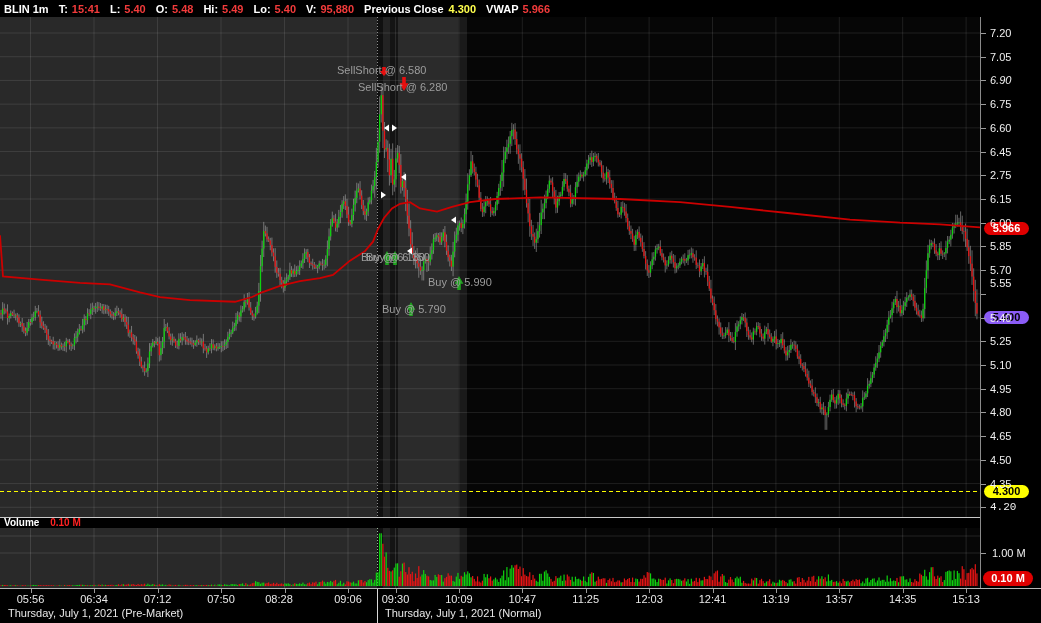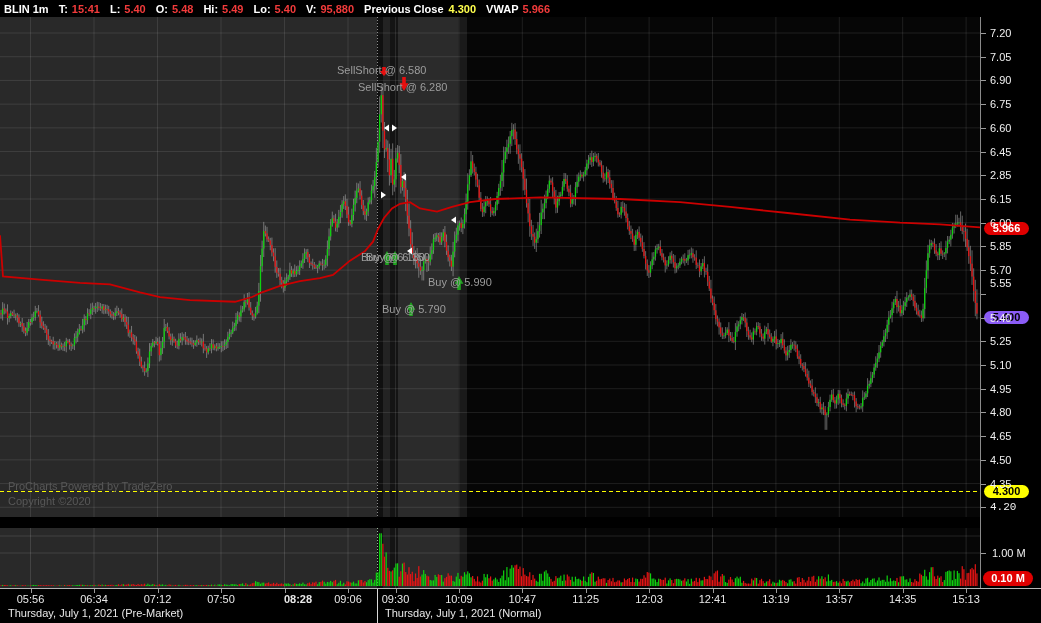--- a/index.html
+++ b/index.html
@@ -1330,25 +1330,25 @@
       <path d="M 411 285 L 415.4 292.7 h-2.6 v6.3 h-3.6 v-6.3 h-2.6 Z" fill="#1fa51f"></path>
     </svg>
 
   <div class="ann" id="ann0" style="left: 337px; top: 64px;">SellShort @ 6.580</div>
   <div class="ann" id="ann1" style="left: 358px; top: 81px;">SellShort @ 6.280</div>
   <div class="ann" id="ann2" style="left: 354px; top: 251px; margin-left: 12px;">Buy @ 6.150</div>
   <div class="ann" id="ann3" style="left: 361px; top: 251px;">Buy @ 6.130</div>
   <div class="ann" id="ann4" style="left: 428px; top: 276px;">Buy @ 5.990</div>
   <div class="ann" id="ann5" style="left: 382px; top: 303px;">Buy @ 5.790</div>
 
-  <div id="wm">
-    <div>ProCharts Powered by TradeZero</div>
-    <div>Copyright ©2020</div>
+
+  <div id="volhdr">
+    <span class="t">Volume</span>
+    <span class="v">0.10 M</span>
   </div>
-
 
   <svg id="volsvg" width="980" height="60">
       <rect x="0" y="0" width="377" height="60" fill="#292929"></rect>
       <rect x="377" y="0" width="6" height="60" fill="#101010"></rect>
       <rect x="383" y="0" width="7" height="60" fill="#232323"></rect>
       <rect x="390" y="0" width="8" height="60" fill="#141414"></rect>
       <rect x="398" y="0" width="60" height="60" fill="#2b2b2b"></rect>
       <rect x="458" y="0" width="9" height="60" fill="#1a1a1a"></rect>
       <rect x="467" y="0" width="513" height="60" fill="#060606"></rect>
       <line x1="30.5" y1="0" x2="30.5" y2="60" stroke="rgba(255,255,255,0.12)" stroke-width="1"></line>
@@ -1975,29 +1975,29 @@
     <div class="badge" id="badge-vwap" style="top: 204.595px;">5.966</div>
     <div class="badge" id="badge-last" style="top: 294.08px;">5.400</div>
     <div class="badge" id="badge-prev" style="top: 467.99px;">4.300</div>
     <div id="vol-scale" style="top: 530px;">1.00 M</div>
     <div class="badge" id="badge-vol" style="top: 554px; left: 2px;">0.10 M</div>
   <div class="ytick" style="top: 16px;"></div>
       <div class="ylab" style="top: 10px;">7.20</div>
       <div class="ytick" style="top: 39.715px;"></div>
       <div class="ylab" style="top: 33.715px;">7.05</div>
       <div class="ytick" style="top: 63.43px;"></div>
-      <div class="ylab" style="top: 57.43px;">6.90</div>
+      <div class="ylab" style="top: 57.43px; font-style: italic;">6.90</div>
       <div class="ytick" style="top: 87.145px;"></div>
       <div class="ylab" style="top: 81.145px; text-align: center;">6.75</div>
       <div class="ytick" style="top: 110.86px;"></div>
       <div class="ylab" style="top: 104.86px;">6.60</div>
       <div class="ytick" style="top: 134.575px;"></div>
       <div class="ylab" style="top: 128.575px;">6.45</div>
       <div class="ytick" style="top: 158.29px;"></div>
-      <div class="ylab" style="top: 152.29px;">2.85</div>
+      <div class="ylab" style="top: 152.29px;">2.75</div>
       <div class="ytick" style="top: 182.005px;"></div>
       <div class="ylab" style="top: 176.005px;">6.15</div>
       <div class="ytick" style="top: 205.72px;"></div>
       <div class="ylab" style="top: 199.72px;">6.00</div>
       <div class="ytick" style="top: 229.435px;"></div>
       <div class="ylab" style="top: 223.435px;">5.85</div>
       <div class="ytick" style="top: 253.15px;"></div>
       <div class="ylab" style="top: 247.15px;">5.70</div>
       <div class="ytick" style="top: 276.865px;"></div>
       <div class="ylab" style="top: 260px;">5.55</div>
@@ -2028,21 +2028,21 @@
     <div class="datelab" id="date1" style="left: 385px;">Thursday, July 1, 2021 (Normal)</div>
   <div class="ttick" style="left: 30.5px;"></div>
       <div class="tlab" style="left: 30.5px;">05:56</div>
       <div class="ttick" style="left: 94px;"></div>
       <div class="tlab" style="left: 94px;">06:34</div>
       <div class="ttick" style="left: 157.5px;"></div>
       <div class="tlab" style="left: 157.5px;">07:12</div>
       <div class="ttick" style="left: 221px;"></div>
       <div class="tlab" style="left: 221px;">07:50</div>
       <div class="ttick" style="left: 284.5px;"></div>
-      <div class="tlab" style="left: 298px; font-weight: bold;">08:28</div>
+      <div class="tlab" style="left: 279px;">08:28</div>
       <div class="ttick" style="left: 348px;"></div>
       <div class="tlab" style="left: 348px;">09:06</div>
       <div class="ttick" style="left: 395.5px;"></div>
       <div class="tlab" style="left: 395.5px;">09:30</div>
       <div class="ttick" style="left: 458.9px;"></div>
       <div class="tlab" style="left: 458.9px;">10:09</div>
       <div class="ttick" style="left: 522.3px;"></div>
       <div class="tlab" style="left: 522.3px;">10:47</div>
       <div class="ttick" style="left: 585.7px;"></div>
       <div class="tlab" style="left: 585.7px;">11:25</div>

